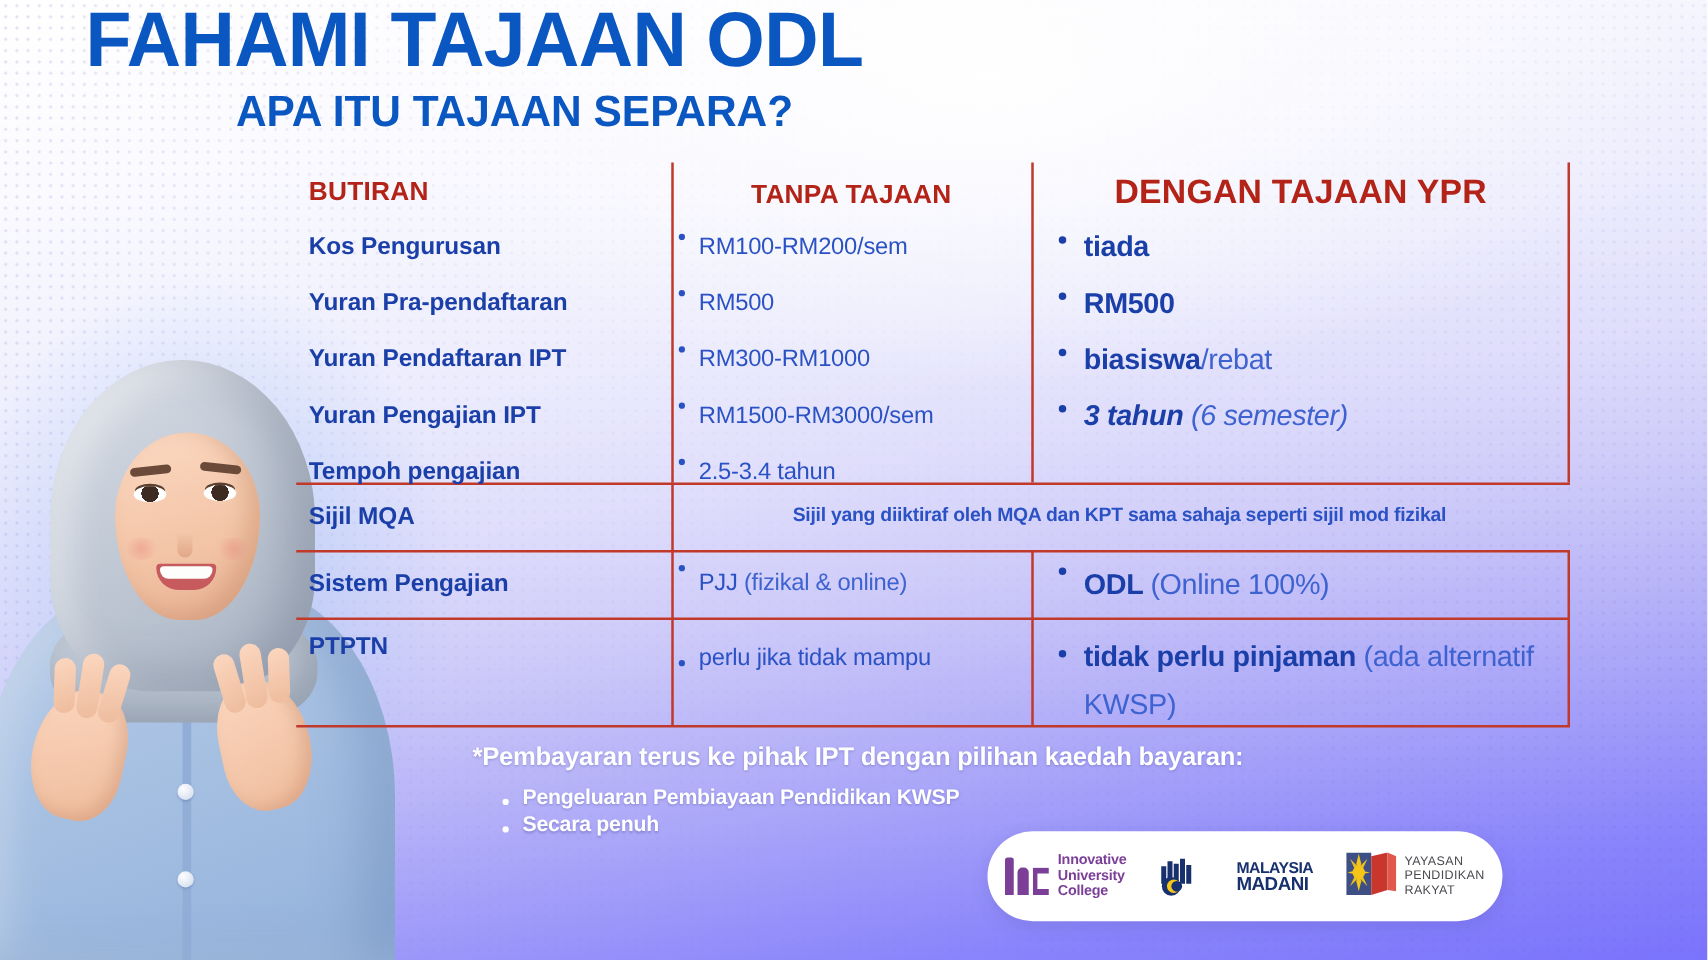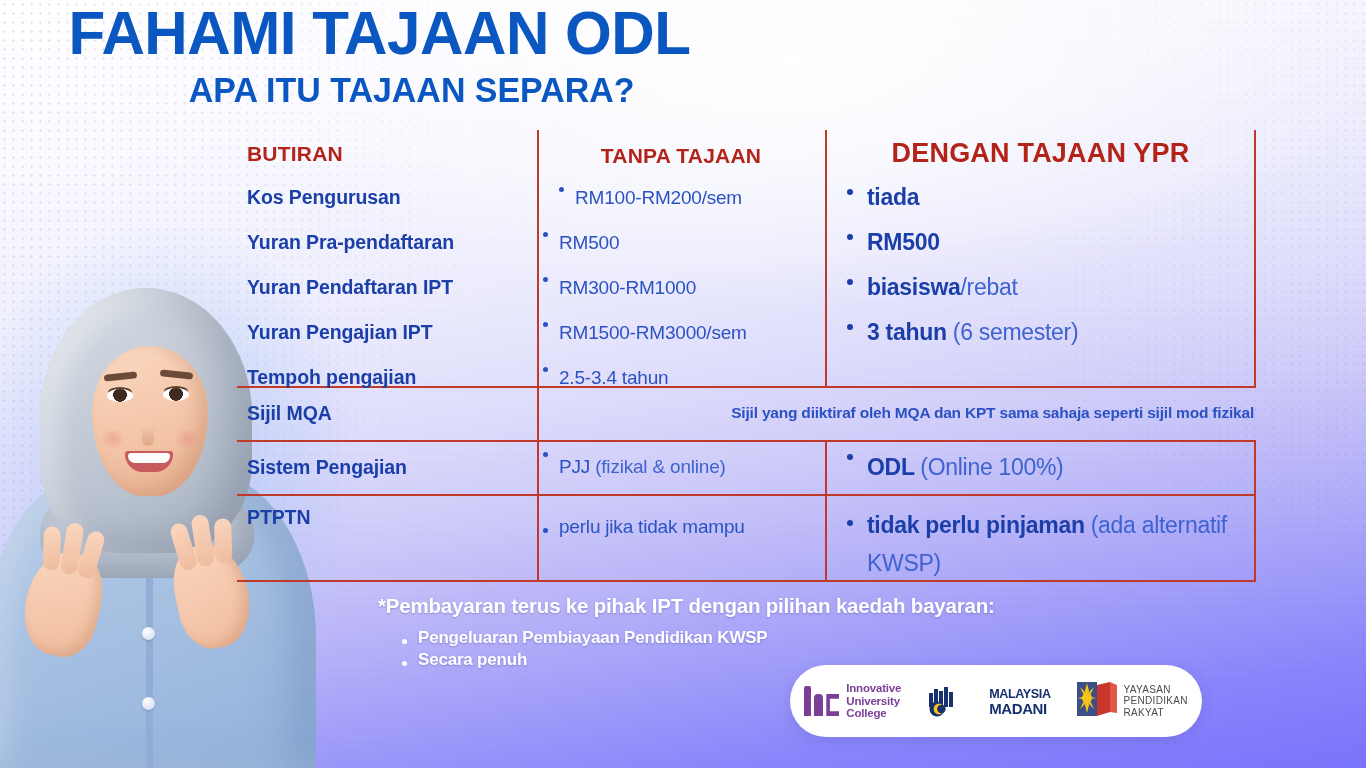--- a/index.html
+++ b/index.html
@@ -228,41 +228,41 @@
       <div class="cell c-butiran">
         <div class="lbl" style="height:45px;line-height:45px;">Kos Pengurusan</div>
         <div class="lbl" style="height:45px;line-height:45px;">Yuran Pra-pendaftaran</div>
         <div class="lbl" style="height:45px;line-height:45px;">Yuran Pendaftaran IPT</div>
         <div class="lbl" style="height:45px;line-height:45px;">Yuran Pengajian IPT</div>
         <div class="lbl" style="height:45px;line-height:45px;">Tempoh pengajian</div>
       </div>
 
       <div class="cell c-tanpa">
         <ul class="bl v-tanpa">
-          <li style="height:45px;line-height:45px;margin-left:16px;"><span>RM100-RM200/sem</span></li>
+          <li style="height:45px;line-height:45px;"><span>RM100-RM200/sem</span></li>
           <li style="height:45px;line-height:45px;"><span>RM500</span></li>
           <li style="height:45px;line-height:45px;"><span>RM300-RM1000</span></li>
           <li style="height:45px;line-height:45px;"><span>RM1500-RM3000/sem</span></li>
           <li style="height:45px;line-height:45px;"><span>2.5-3.4 tahun</span></li>
         </ul>
       </div>
 
       <div class="cell c-dengan" style="padding-left:16px;">
         <ul class="bl big v-dengan">
           <li style="height:45px;line-height:45px;"><span>tiada</span><span class="light"></span></li>
           <li style="height:45px;line-height:45px;"><span>RM500</span><span class="light"></span></li>
           <li style="height:45px;line-height:45px;"><span>biasiswa</span><span class="light">/rebat</span></li>
-          <li style="height:45px;line-height:45px;"><span>3 tahun </span><span class="light">(6 semester)</span></li>
+          <li style="height:45px;line-height:45px;font-style:italic;"><span>3 tahun </span><span class="light">(6 semester)</span></li>
         </ul>
       </div>
     </div>
 
     <div class="row" style="position:absolute;left:0;top:256px;width:1019px;height:54px;">
       <div class="cell c-butiran lbl" style="line-height:54px;">Sijil MQA</div>
-      <div class="cell" style="width:717px;line-height:54px;text-align:right;font-size:15.5px;font-weight:bold;color:#2B52C4;letter-spacing:-.2px;">Sijil yang diiktiraf oleh MQA dan KPT sama sahaja seperti sijil mod fizikal</div>
+      <div class="cell" style="width:717px;line-height:54px;text-align:center;font-size:15.5px;font-weight:bold;color:#2B52C4;letter-spacing:-.2px;">Sijil yang diiktiraf oleh MQA dan KPT sama sahaja seperti sijil mod fizikal</div>
     </div>
 
     <div class="row" style="position:absolute;left:0;top:310px;width:1019px;height:54px;">
       <div class="cell c-butiran lbl" style="line-height:54px;">Sistem Pengajian</div>
       <div class="cell c-tanpa">
         <ul class="bl v-tanpa">
           <li style="line-height:54px;"><span>PJJ </span><span class="light">(fizikal &amp; online)</span></li>
         </ul>
       </div>
       <div class="cell c-dengan" style="padding-left:16px;">

